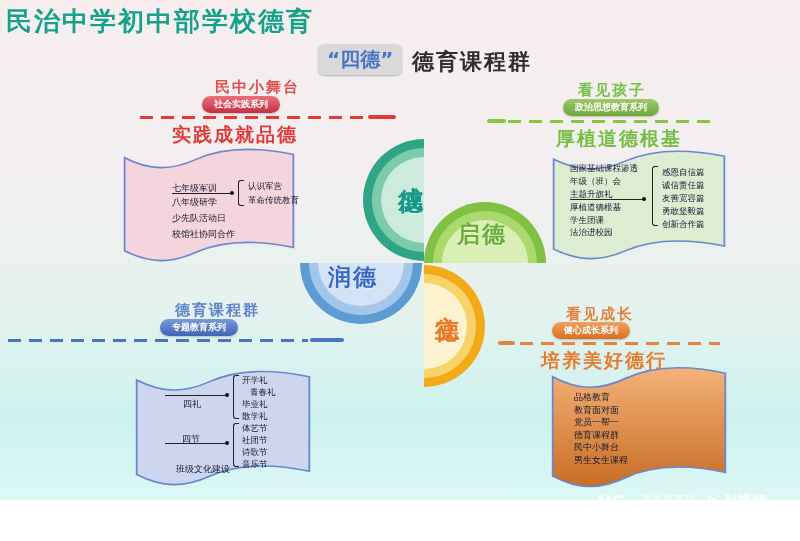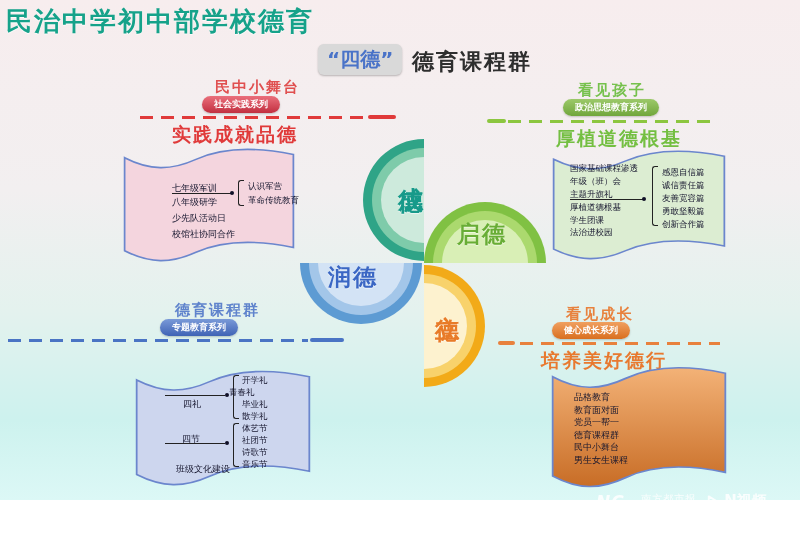--- a/index.html
+++ b/index.html
@@ -89,21 +89,21 @@
 
   <svg class="scroll" style="left:134px;top:366px;" width="178" height="120" viewBox="0 0 200 146" preserveAspectRatio="none">
     <path d="M3,17 C32,33 56,33 85,19 C114,5 152,3 197,13 L197,128 C152,118 114,120 85,134 C56,148 32,148 3,132 Z" fill="#cdd6ee" stroke="#6b86cd" stroke-width="2"></path>
   </svg>
 
   <div class="cline" style="left:165px;top:395px;width:60px;"></div>
   <div class="itm" style="left:183px;top:398px;">四礼</div>
   <div class="cdot" style="left:225px;top:393px;"></div>
   <div class="brk" style="left:233px;top:375px;height:42px;"></div>
   <div class="itm sm" style="left:242px;top:375px;">开学礼</div>
-  <div class="itm sm" style="left:229px;top:387px;">青春礼</div>
+  <div class="itm sm" style="left:250px;top:387px;">青春礼</div>
   <div class="itm sm" style="left:242px;top:399px;">毕业礼</div>
   <div class="itm sm" style="left:242px;top:411px;">散学礼</div>
 
   <div class="itm" style="left:182px;top:433px;">四节</div>
   <div class="cline" style="left:165px;top:443px;width:60px;"></div>
   <div class="cdot" style="left:225px;top:441px;"></div>
   <div class="brk" style="left:233px;top:423px;height:42px;"></div>
   <div class="itm sm" style="left:242px;top:423px;">体艺节</div>
   <div class="itm sm" style="left:242px;top:435px;">社团节</div>
   <div class="itm sm" style="left:242px;top:447px;">诗歌节</div>

